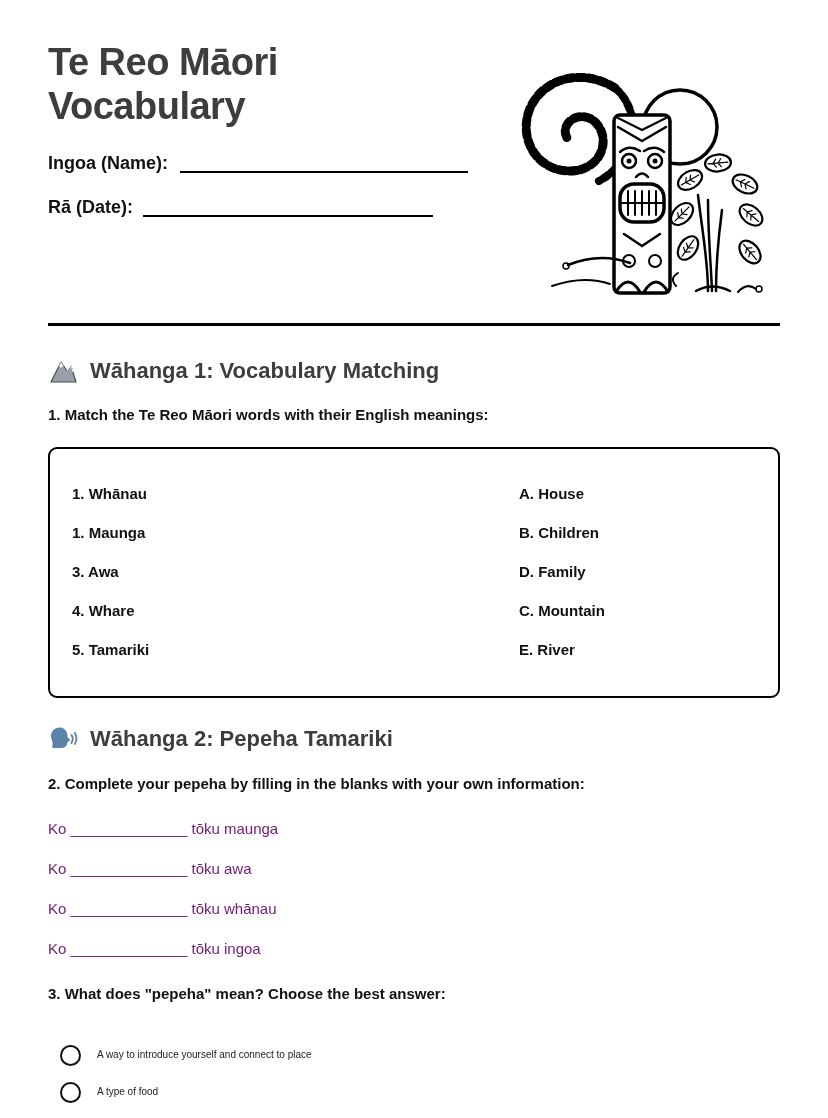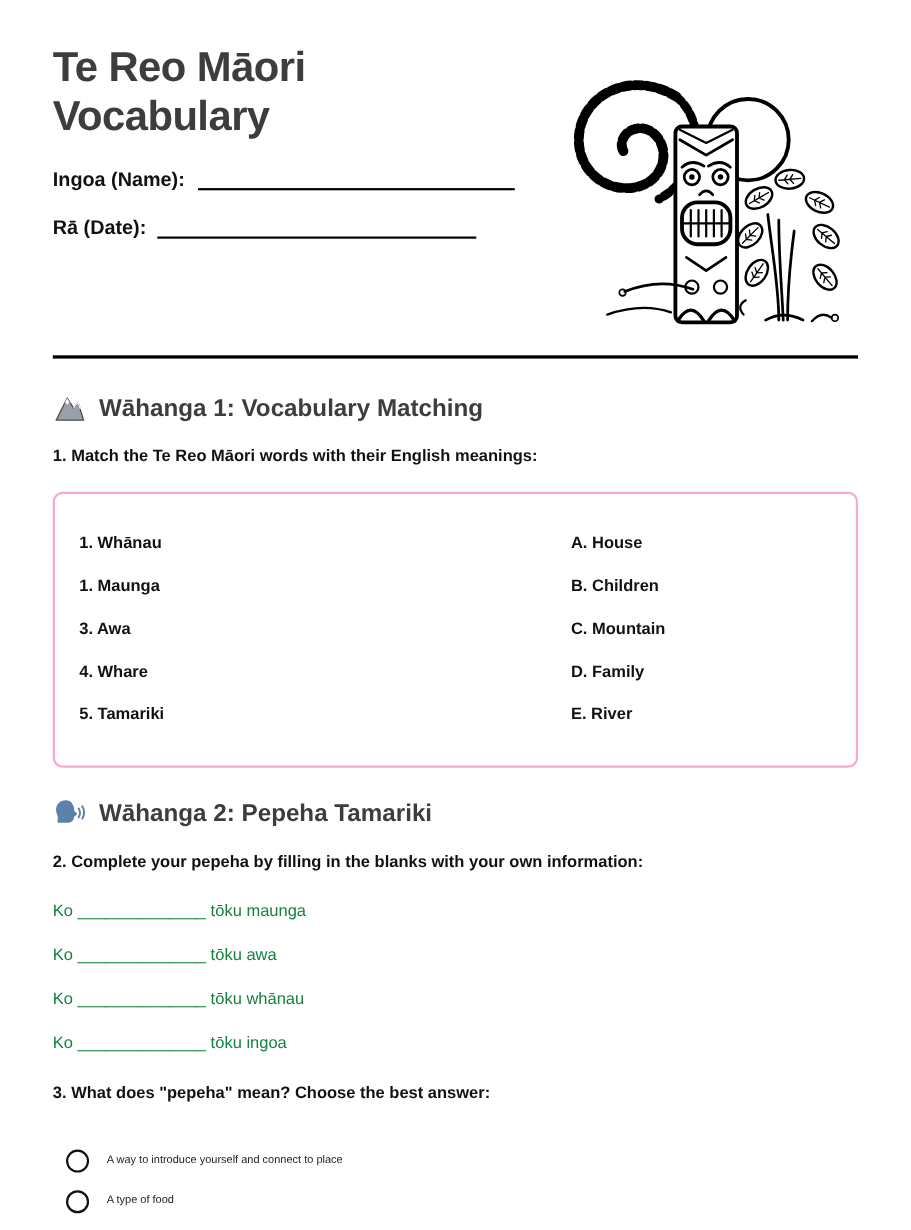--- a/index.html
+++ b/index.html
@@ -26,27 +26,27 @@
                      color:#3d3d3d; }
   .section-heading .sec-icon { width:30px; height:26px; margin-right:12px; flex:0 0 auto; }
   .sec1 { margin-top:32px; }
   .sec2 { margin-top:28px; }
 
   .question { font-size:15px; font-weight:bold; color:#111; line-height:20px; }
   .q1 { margin-top:21px; }
   .q2 { margin-top:22px; }
   .q3 { margin-top:26px; }
 
-  .match-box { margin-top:22px; border:2px solid #f9a8d4; border-radius:9px;
+  .match-box { margin-top:22px; border:2px solid #000000; border-radius:9px;
                padding:34px 0 18px 22px; }
   .match-grid { display:grid; grid-template-columns:447px auto; }
   .match-item { font-size:15px; font-weight:bold; color:#111; line-height:22px;
                 margin-bottom:17px; }
 
-  .pepeha-line { font-size:15px; color:#15803d; line-height:19px; margin-top:21px; }
+  .pepeha-line { font-size:15px; color:#701a75; line-height:19px; margin-top:21px; }
   .pepeha-line.first { margin-top:25px; }
 
   .option { display:flex; align-items:center; margin-top:15px; }
   .option.first { margin-top:40px; }
   .radio { width:21px; height:21px; border:2.5px solid #111; border-radius:50%;
            margin-left:12px; flex:0 0 auto; background:#fff; }
   .option-label { font-size:10px; color:#222; margin-left:16px; line-height:22px; }
 </style>
 </head>
 <body>
@@ -156,22 +156,22 @@
       <div class="match-col">
         <div class="match-item">1. Whānau</div>
         <div class="match-item">1. Maunga</div>
         <div class="match-item">3. Awa</div>
         <div class="match-item">4. Whare</div>
         <div class="match-item">5. Tamariki</div>
       </div>
       <div class="match-col">
         <div class="match-item">A. House</div>
         <div class="match-item">B. Children</div>
+        <div class="match-item">D. Family</div>
         <div class="match-item">C. Mountain</div>
-        <div class="match-item">D. Family</div>
         <div class="match-item">E. River</div>
       </div>
     </div>
   </div>
 
   <div class="section-heading sec2">
     <svg class="sec-icon" viewBox="0 0 30 26" xmlns="http://www.w3.org/2000/svg" aria-hidden="true">
       <path d="M12,1.5 C6,1.5 2.5,6 3,11 C3.3,14 5,15.8 4.6,18.2 L4.2,20.5 C4.1,21.3 4.6,22 5.4,22 L14,22 C17,22 19.3,19.6 19.3,16.6 L21.5,14.8 C22.2,14.2 22.2,13.4 21.5,12.9 L19.6,11.5 C19.8,5.8 16.5,1.5 12,1.5 Z" fill="#5b82a8"></path>
       <path d="M23.5,9 q2.5,4 0,8 M26.8,7 q3.4,5.5 0,11" stroke="#5b82a8" stroke-width="1.8" fill="none" stroke-linecap="round"></path>
     </svg>

